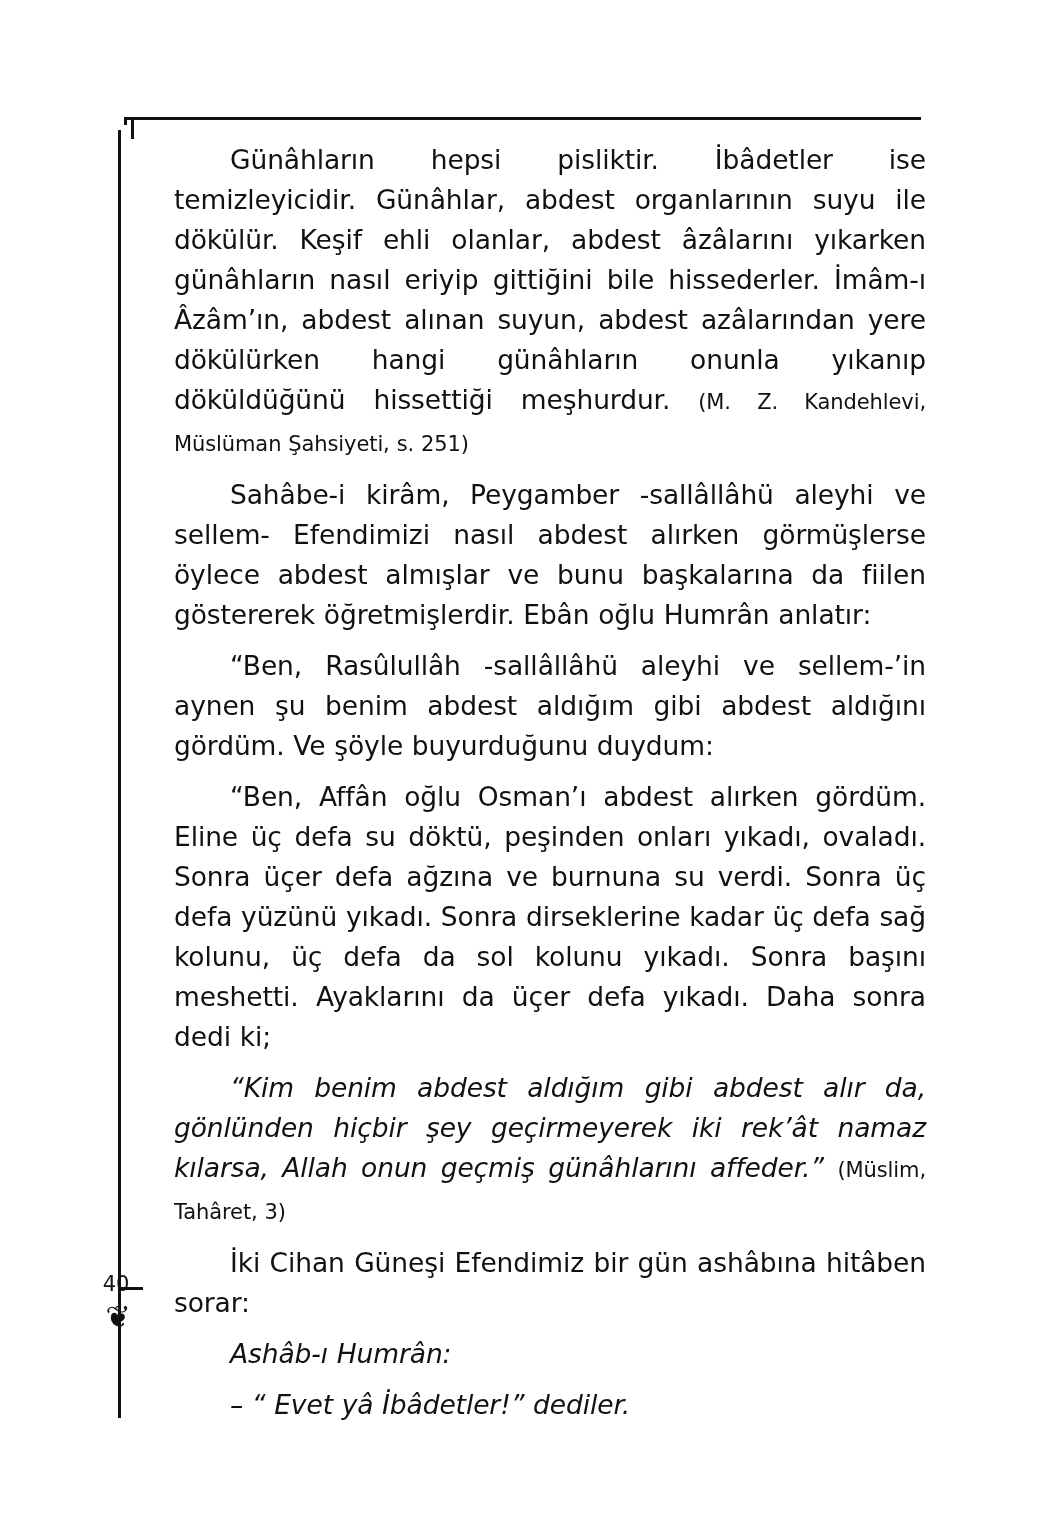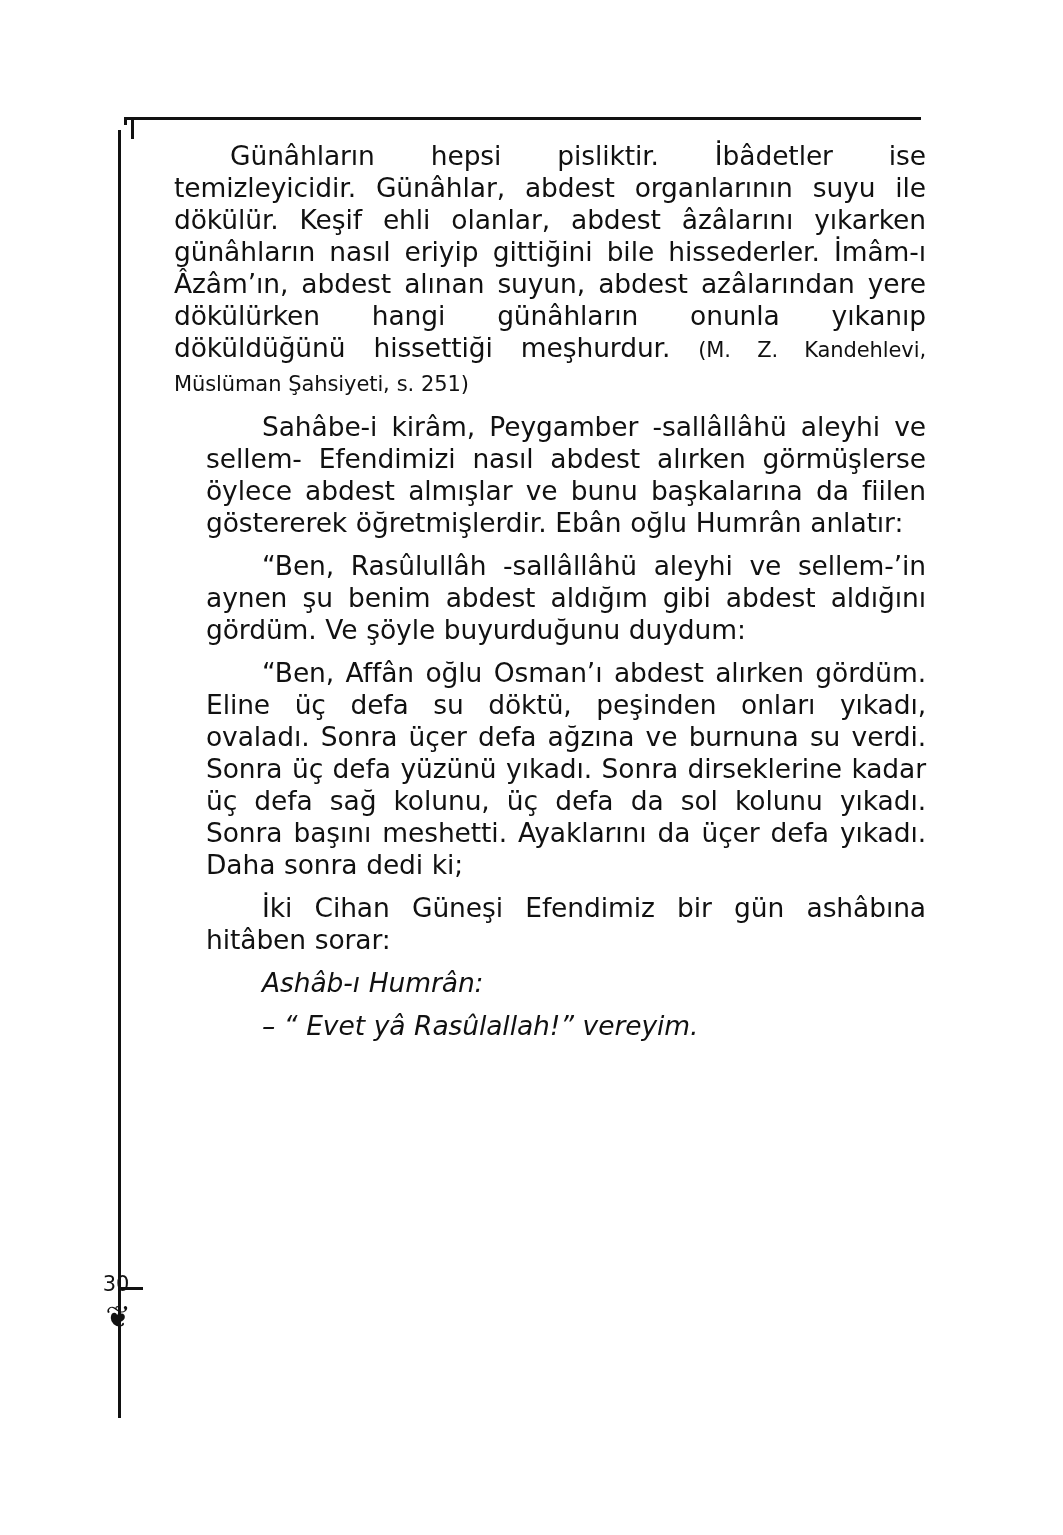--- a/index.html
+++ b/index.html
@@ -104,27 +104,27 @@
   
   .content {
     position: absolute;
     left: 174px;
     top: 140px;
     width: 752px;
   }
   p {
     margin: 0 0 0 0;
     font-size: 26.5px;
-    line-height: 32px;
+    line-height: 40px;
     text-align: justify;
     text-justify: inter-word;
     letter-spacing: -0.1px;
     word-spacing: 0.4px;
   }
-  p + p { margin-top: 11px; margin-left: 32px; }
+  p + p { margin-top: 11px; }
   .indent { text-indent: 56px; }
   .italic {
     font-style: italic;
   }
   .hang-cite {
     font-size: 21px;
     font-style: normal;
   }
 </style>
 </head>
@@ -133,35 +133,36 @@
 <div class="page">
 
   <div class="frame-top"></div>
   <div class="frame-corner-v"></div>
   <div class="frame-corner-nub"></div>
   <div class="frame-corner-nub2"></div>
   <div class="frame-left"></div>
   <div class="frame-tick"></div>
   <div class="frame-bottom-stem"></div>
 
-  <div class="page-number">30</div>
+  <div class="page-number">40</div>
   <div class="ornament">❦</div>
 
   <div class="content">
 
     <p class="indent"><span>Günâhların hepsi pisliktir. İbâdetler ise temizleyicidir. Günâhlar, abdest organlarının suyu ile dökülür. Keşif ehli olanlar, abdest âzâlarını yıkarken günâhların nasıl eriyip gittiğini bile hissederler. İmâm-ı Âzâm’ın, abdest alınan suyun, abdest azâlarından yere dökülürken hangi günâhların onunla yıkanıp döküldüğünü hissettiği meşhurdur. </span><span class="hang-cite">(M. Z. Kandehlevi, Müslüman Şahsiyeti, s. 251)</span></p>
 
     <p class="indent"><span>Sahâbe-i kirâm, Peygamber -sallâllâhü aleyhi ve sellem- Efendimizi nasıl abdest alırken görmüşlerse öylece abdest almışlar ve bunu başkalarına da fiilen göstererek öğretmişlerdir. Ebân oğlu Humrân anlatır:</span></p>
 
     <p class="indent"><span>“Ben, Rasûlullâh -sallâllâhü aleyhi ve sellem-’in aynen şu benim abdest aldığım gibi abdest aldığını gördüm. Ve şöyle buyurduğunu duydum:</span></p>
 
     <p class="indent"><span>“Ben, Affân oğlu Osman’ı abdest alırken gördüm. Eline üç defa su döktü, peşinden onları yıkadı, ovaladı. Sonra üçer defa ağzına ve burnuna su verdi. Sonra üç defa yüzünü yıkadı. Sonra dirseklerine kadar üç defa sağ kolunu, üç defa da sol kolunu yıkadı. Sonra başını meshetti. Ayaklarını da üçer defa yıkadı. Daha sonra dedi ki;</span></p>
 
+    <p class="indent italic"><span>“Kim benim abdest aldığım gibi abdest alır da, gönlünden hiçbir şey geçirmeyerek iki rek’ât namaz kılarsa, Allah onun geçmiş günâhlarını affeder.” </span><span class="hang-cite">(Müslim, Tahâret, 3)</span></p>
 
     <p class="indent"><span>İki Cihan Güneşi Efendimiz bir gün ashâbına hitâben sorar:</span></p>
 
 
     <p class="indent italic"><span>Ashâb-ı Humrân:</span></p>
 
-    <p class="indent italic"><span>– “ Evet yâ Rasûlallah!” vereyim.</span></p>
+    <p class="indent italic"><span>– “ Evet yâ İbâdetler!” dediler.</span></p>
 
   </div>
 </div>
 
 </body></html>

